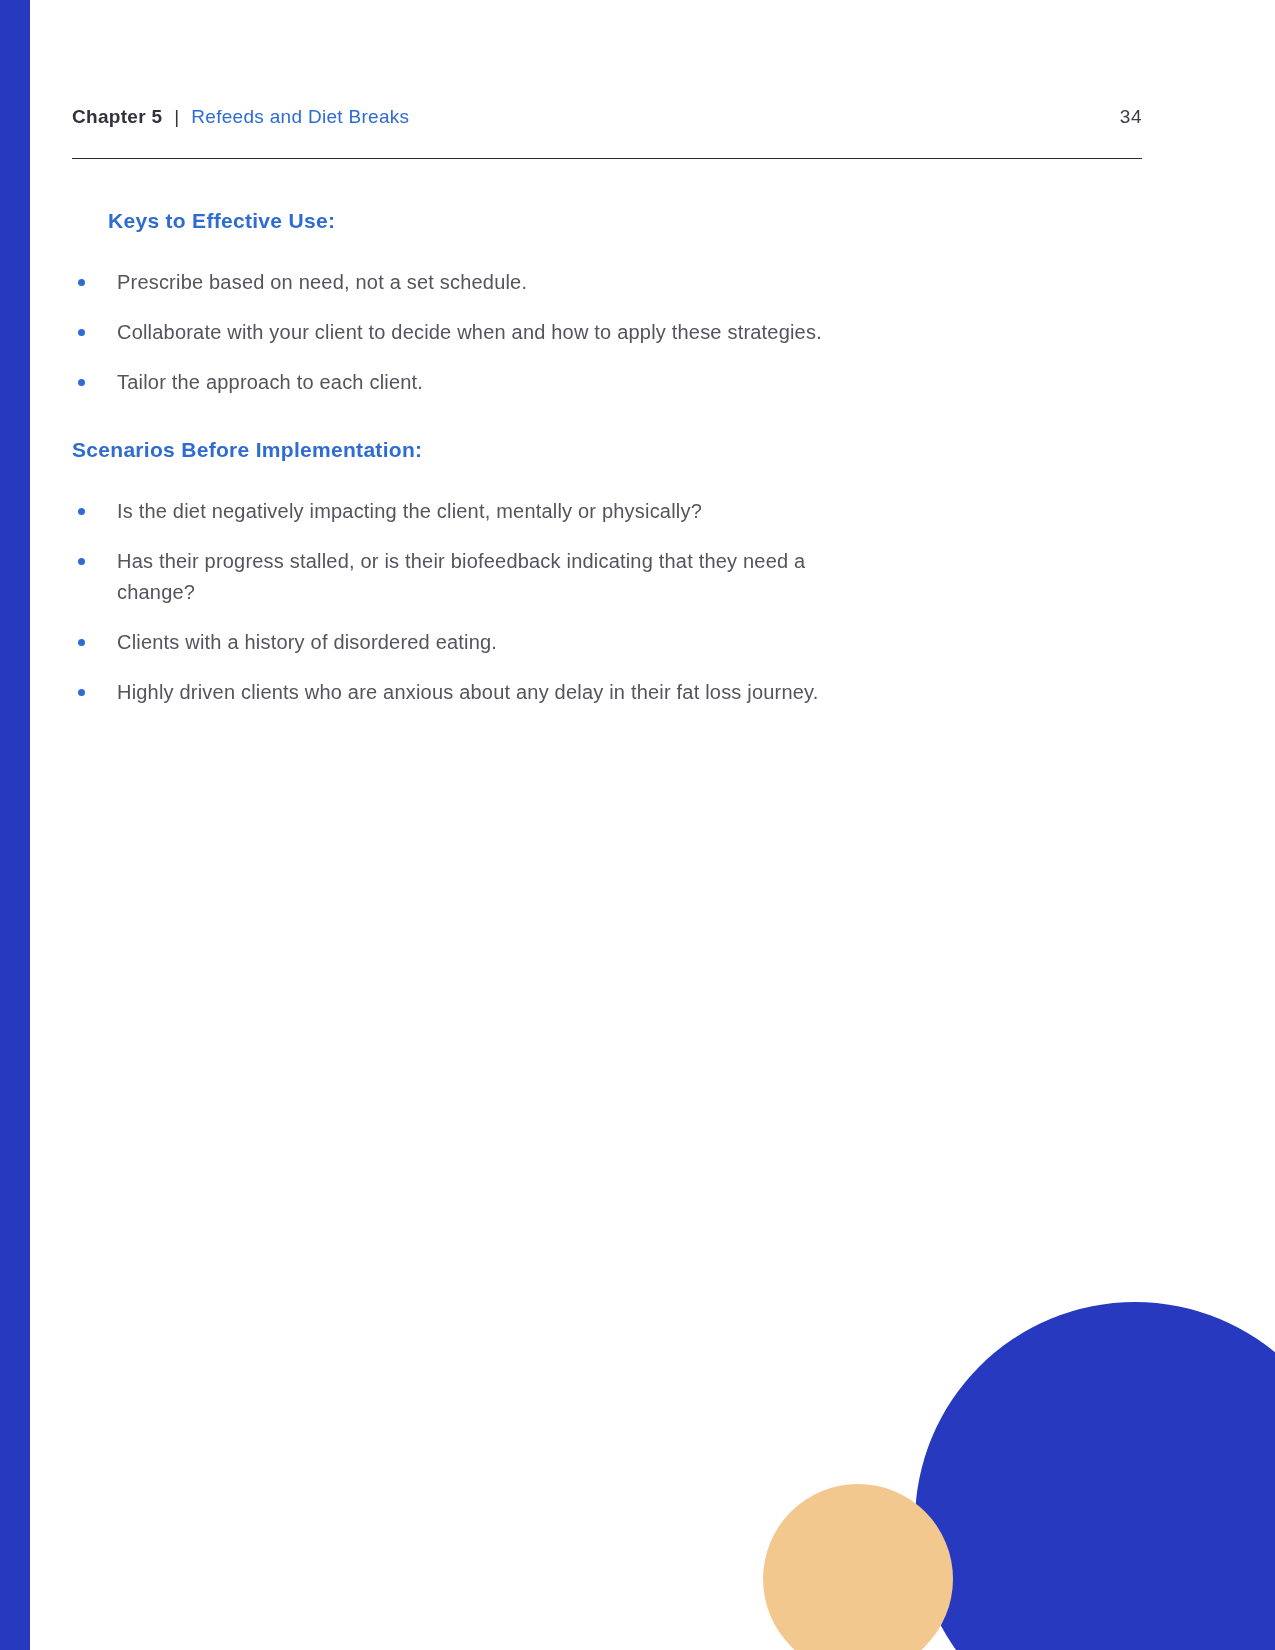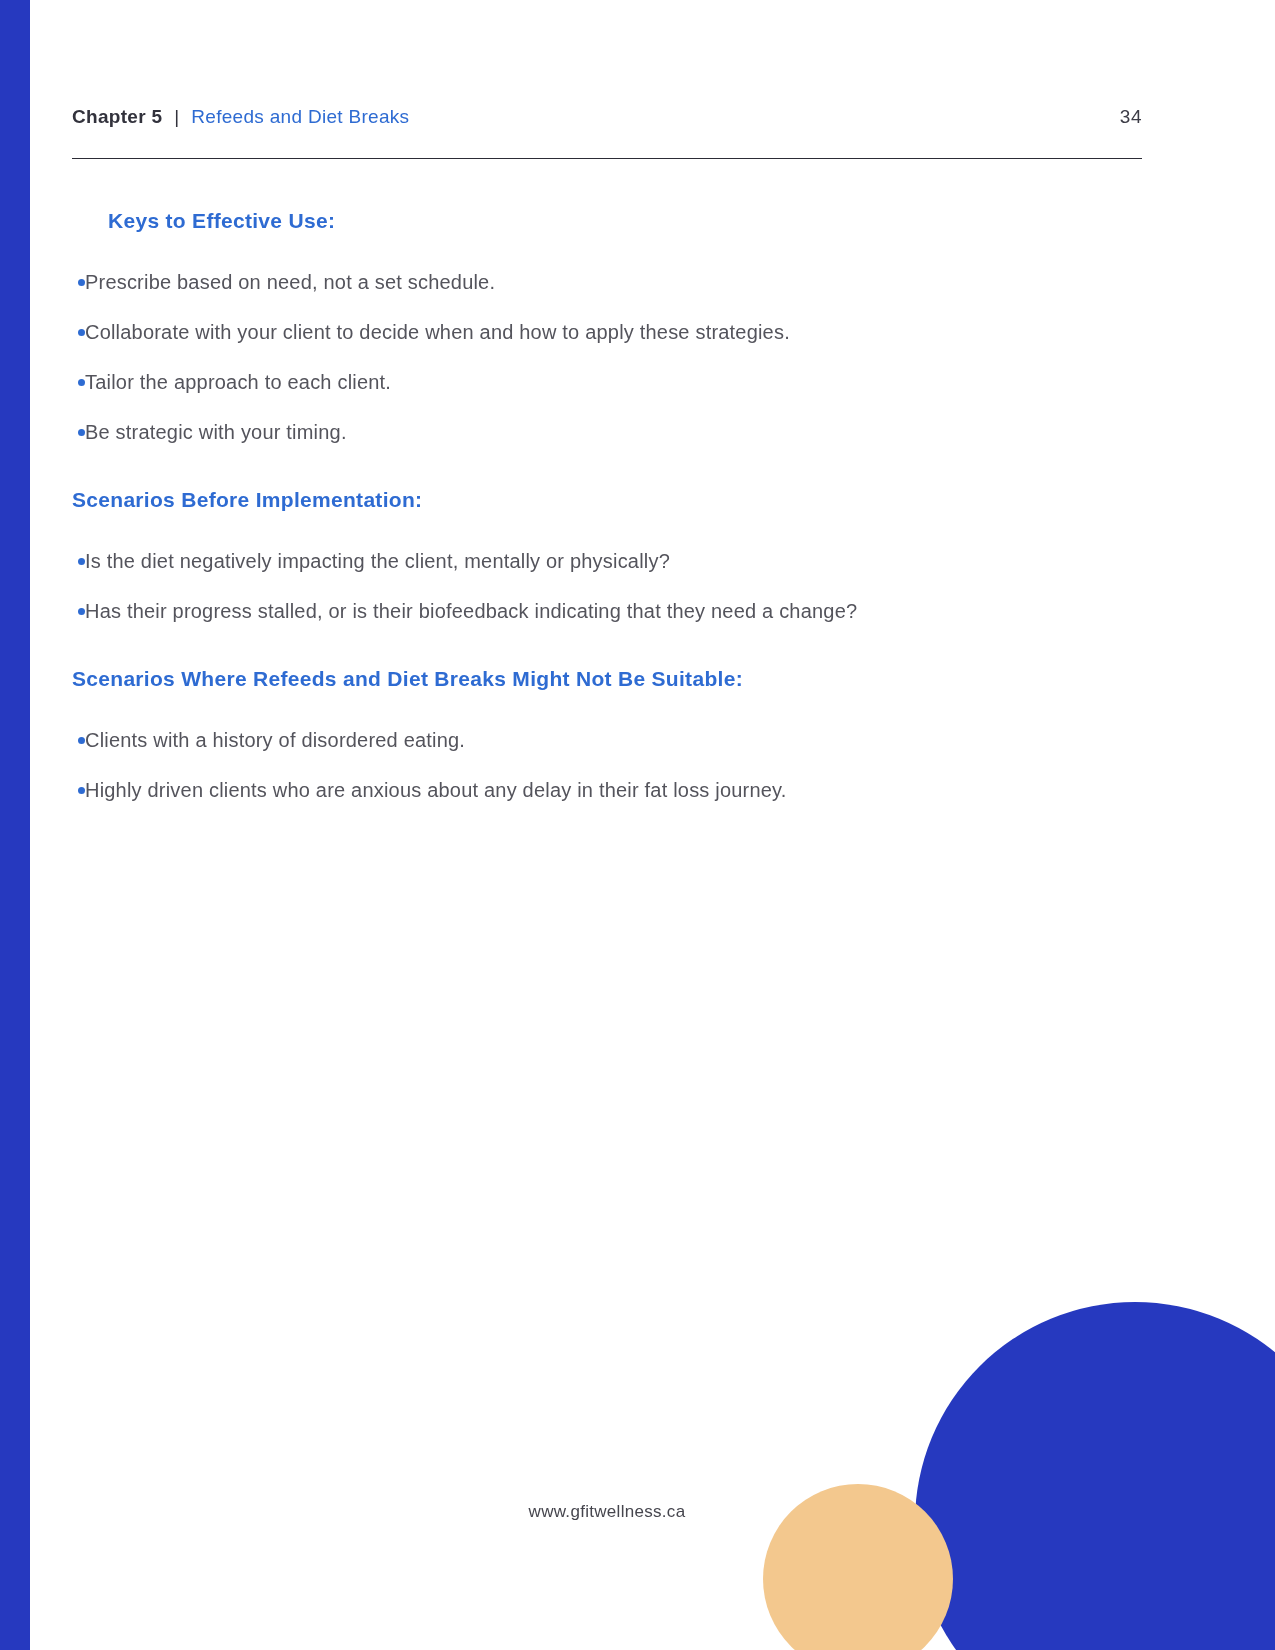--- a/index.html
+++ b/index.html
@@ -78,21 +78,21 @@
     margin-top: 50px;
     margin-left: 36px;
   }
   ul.bullets {
     list-style: none;
     margin: 0;
     padding: 0;
   }
   li.bullet-item {
     display: flex;
-    gap: 0;
+    gap: 32px;
     padding-left: 6px;
     margin: 0 0 19px 0;
     color: var(--text, #54545c);
     font-size: 20px;
     line-height: 1.55;
     max-width: 800px;
     letter-spacing: 0.2px;
   }
   .dot {
     flex: 0 0 auto;
@@ -162,55 +162,49 @@
           <span>Prescribe based on need, not a set schedule.</span>
         </li>
         <li class="bullet-item">
           <span class="dot"></span>
           <span>Collaborate with your client to decide when and how to apply these strategies.</span>
         </li>
         <li class="bullet-item">
           <span class="dot"></span>
           <span>Tailor the approach to each client.</span>
         </li>
-        <li class="bullet-item">
-          <span class="dot"></span>
-          <span>Be strategic with your timing.</span>
-        </li>
       </ul>
     </section>
 
     <section class="section">
       <h2 class="section-heading">Scenarios Before Implementation:</h2>
       <ul class="bullets">
         <li class="bullet-item">
           <span class="dot"></span>
           <span>Is the diet negatively impacting the client, mentally or physically?</span>
         </li>
         <li class="bullet-item">
           <span class="dot"></span>
           <span>Has their progress stalled, or is their biofeedback indicating that they need a change?</span>
         </li>
       </ul>
     </section>
 
     <section class="section">
-      <h2 class="section-heading">Scenarios Where Refeeds and Diet Breaks Might Not Be Suitable:</h2>
       <ul class="bullets">
         <li class="bullet-item">
           <span class="dot"></span>
           <span>Clients with a history of disordered eating.</span>
         </li>
         <li class="bullet-item">
           <span class="dot"></span>
           <span>Highly driven clients who are anxious about any delay in their fat loss journey.</span>
         </li>
       </ul>
     </section>
 
   </div>
 
   <div class="circle circle-blue"></div>
   <div class="circle circle-tan"></div>
 
-  <div class="footer">www.gfitwellness.ca</div>
 
 </div>
 
 </body></html>

